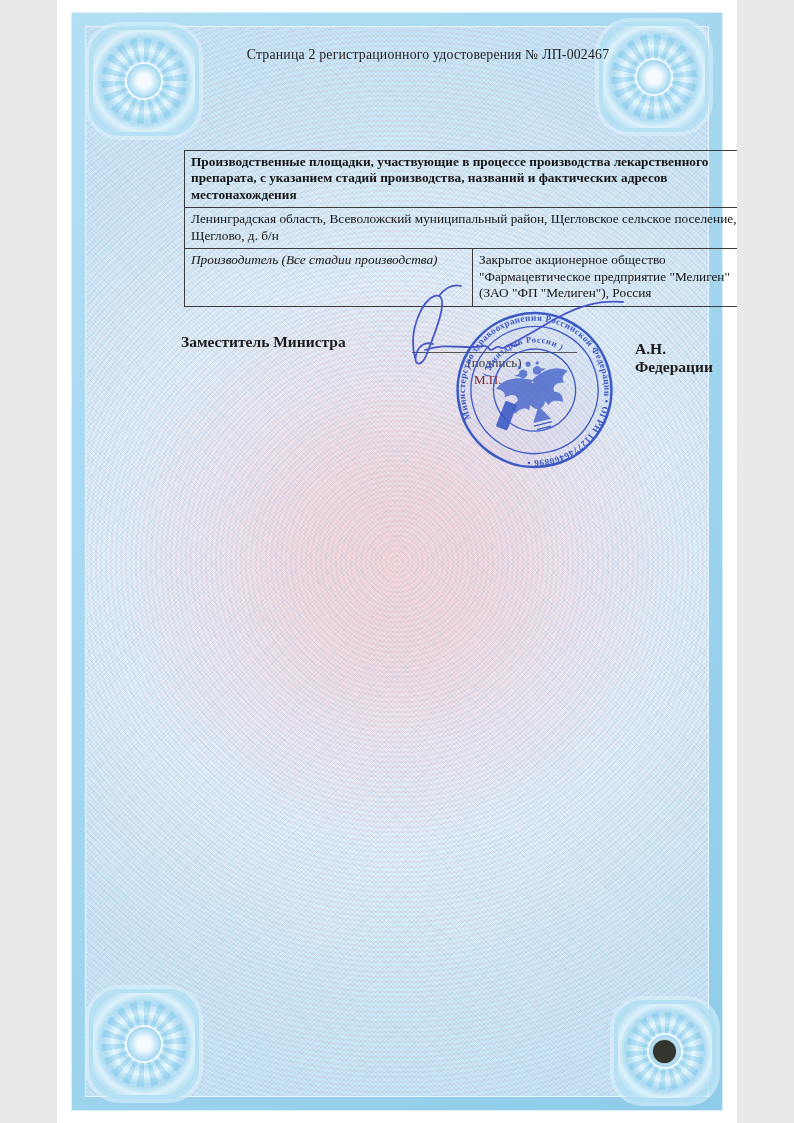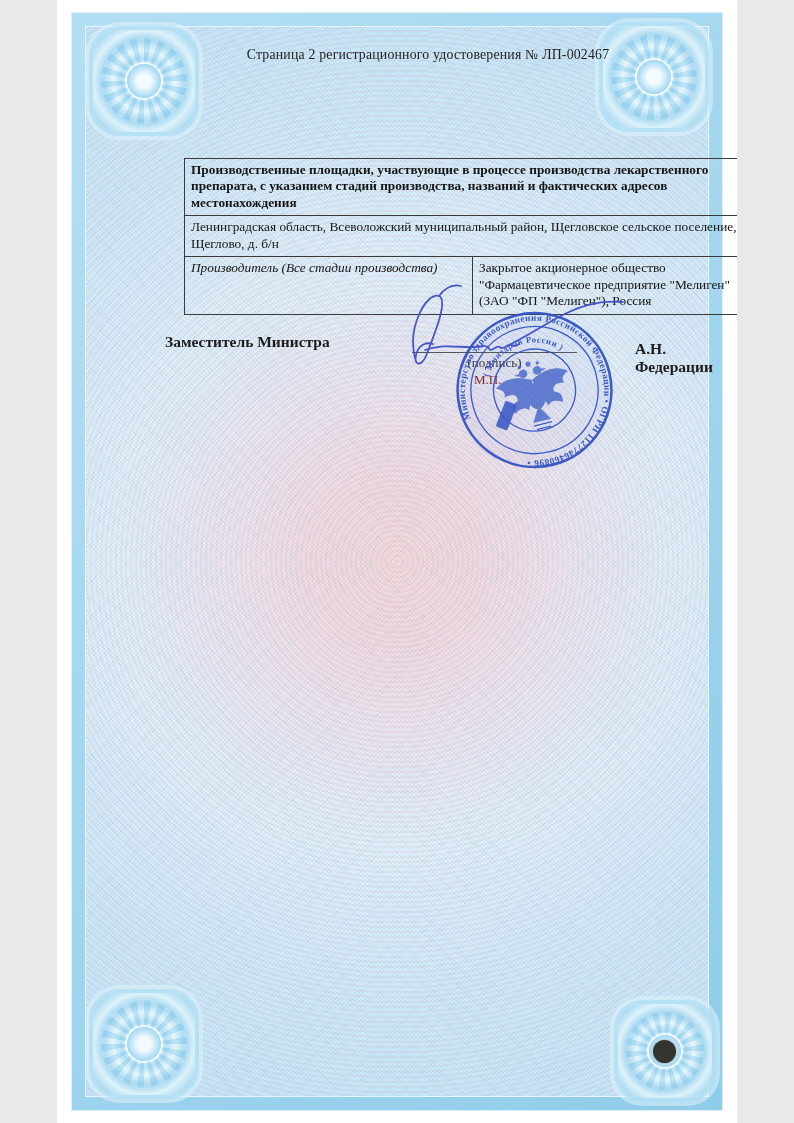--- a/index.html
+++ b/index.html
@@ -56,32 +56,32 @@
     position:absolute;right:61px;bottom:60px;width:23px;height:23px;border-radius:50%;
     background:radial-gradient(circle,#35352f 0 60%,#23231f 100%);
     box-shadow:0 0 2px rgba(0,0,0,0.4);
   }
   
   .hdr{
     position:absolute;top:47px;left:0;width:100%;padding-left:62px;box-sizing:border-box;
     text-align:center;font-size:13.8px;letter-spacing:0.2px;color:#222;
   }
   table.prod{
-    position:absolute;left:127px;top:158px;width:577px;
+    position:absolute;left:127px;top:150px;width:577px;
     border-collapse:collapse;table-layout:fixed;
     font-size:13.3px;line-height:1.24;color:#151515;
   }
   table.prod td{
     border:1.4px solid #3a3a3a;padding:3px 6px 4px 6px;vertical-align:top;
     background:rgba(255,255,255,0.04);
   }
   td.th{font-weight:bold;}
   td.ital{font-style:italic;width:298px;}
   
-  .sig-title{position:absolute;left:108px;top:333px;font-weight:bold;font-size:15.5px;}
+  .sig-title{position:absolute;left:124px;top:333px;font-weight:bold;font-size:15.5px;}
   .sig-name{position:absolute;left:578px;top:340px;font-weight:bold;font-size:15.5px;}
   .sig-line{position:absolute;left:355px;top:352px;width:165px;border-top:1px solid #555;}
   .sig-caption{position:absolute;left:355px;top:355px;width:165px;text-align:center;font-size:13px;color:#333;}
   .seal-caption{position:absolute;left:417px;top:372px;font-size:13px;color:#7f1d1d;}
   .stamp-wrap{position:absolute;left:396px;top:308px;transform:rotate(-14deg);opacity:.93;}
   .sig-svg{position:absolute;left:330px;top:280px;pointer-events:none;}
 </style>
 </head>
 <body>
 

